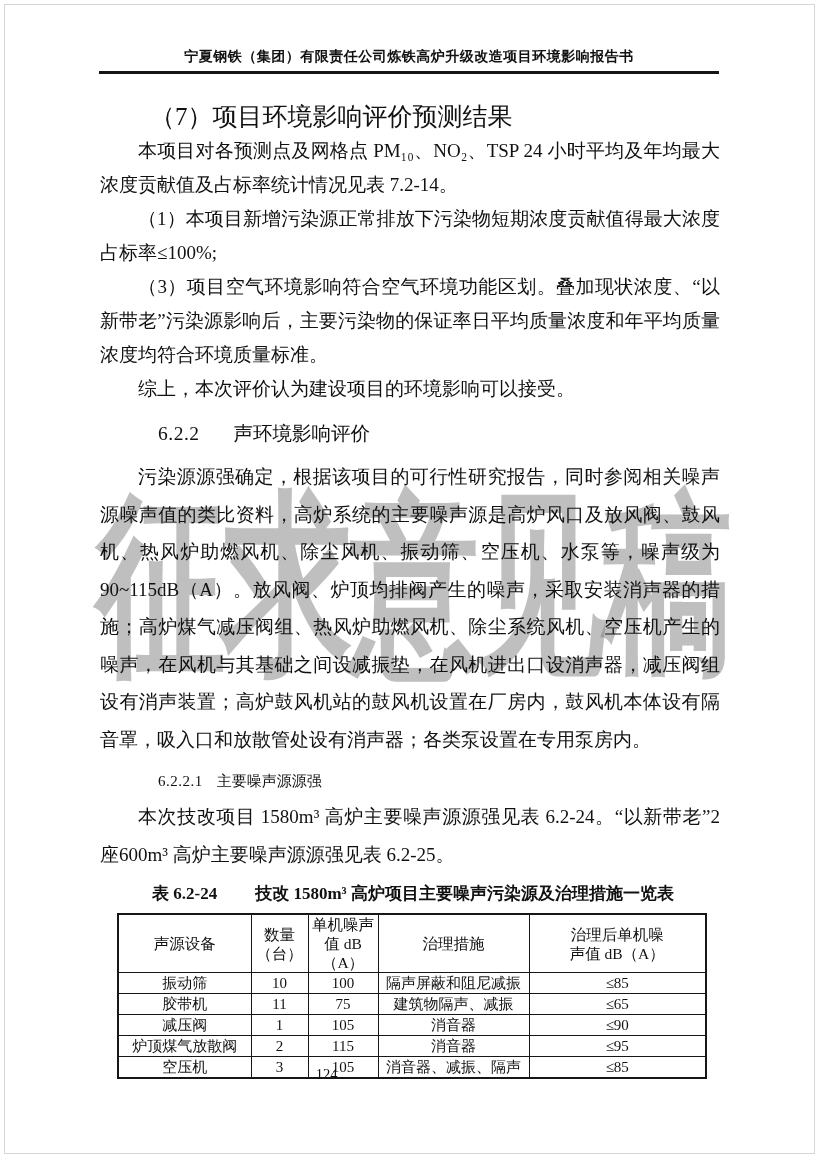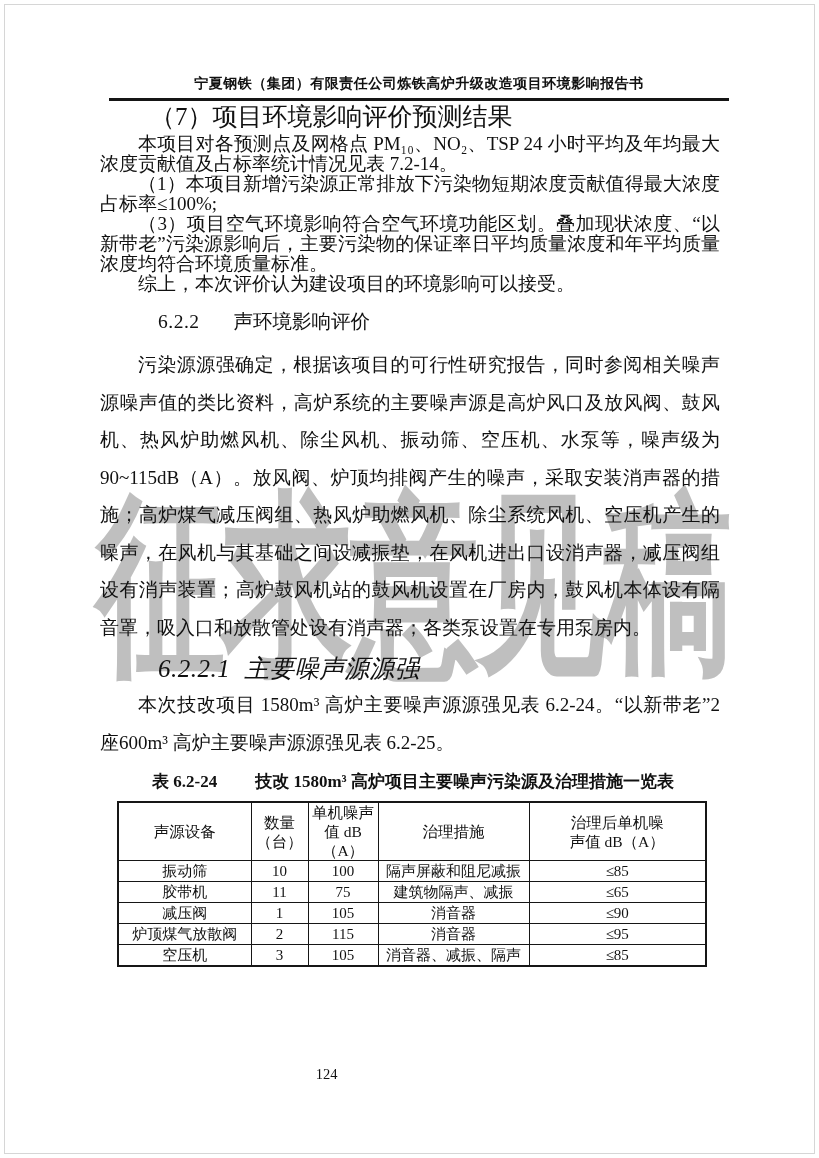--- a/index.html
+++ b/index.html
@@ -20,25 +20,24 @@
     position: absolute;
     inset: 4px;
     border: 1px solid #d6d6d6;
     pointer-events: none;
     z-index: 3;
   }
   
   .page-header {
     position: absolute;
     top: 48px;
-    left: 109px;
+    left: 99px;
     width: 620px;
     text-align: center;
     z-index: 2;
-    margin-top: 27px;
   }
   .header-title {
     font-size: 14px;
     font-weight: bold;
     letter-spacing: 0.5px;
     padding-bottom: 5px;
   }
   .header-rule {
     border-bottom: 3px solid #151515;
     width: 100%;
@@ -70,41 +69,40 @@
     font-size: 19px;
   }
   .h-level3 {
     margin: 14px 0 0 0;
     line-height: 34px;
     text-indent: 2em;
     font-size: 25px;
   }
   p.body {
     margin: 0;
-    line-height: 20px;
+    line-height: 34px;
     text-indent: 2em;
     text-align: justify;
   }
   p.body.loose {
     line-height: 37.5px;
   }
   .section-heading {
     margin: 13px 0 9px 0;
     padding-left: 58px;
     line-height: 30px;
     font-size: 19.5px;
   }
   .section-heading .sec-num {
     margin-right: 34px;
     letter-spacing: 0.5px;
   }
   .section-heading.sub {
     margin: 8px 0 2px 0;
-    font-size: 25px;
-    font-style: italic;
+    font-size: 15px;
   }
   .section-heading.sub .sec-num {
     margin-right: 14px;
   }
   .table-caption {
     margin: 9px 0 7px 0;
     padding-left: 52px;
     font-weight: bold;
     font-size: 17px;
     line-height: 24px;

